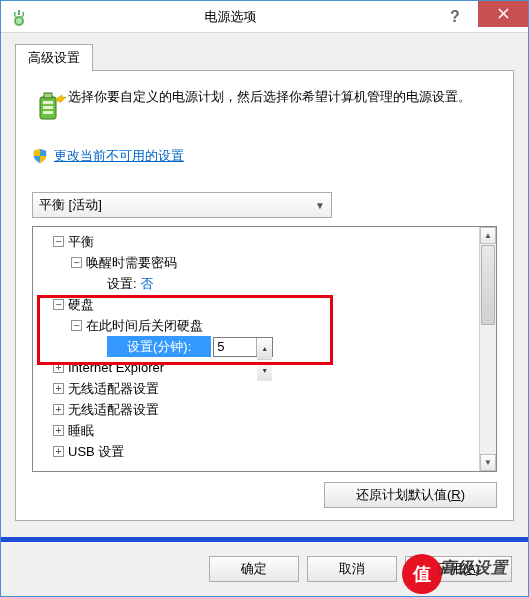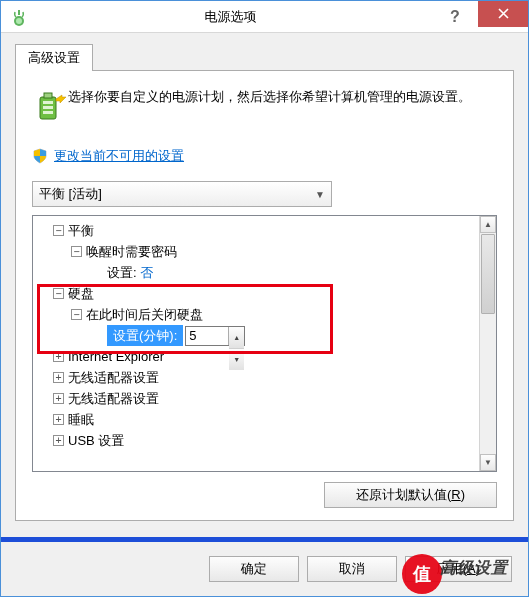--- a/index.html
+++ b/index.html
@@ -11,38 +11,38 @@
 .titlebar-help { width: 46px; height: 26px; display: flex; align-items: center; justify-content: center; color: #666; font-size: 16px; font-weight: bold; cursor: pointer; }
 .titlebar-close { width: 50px; height: 26px; background: #c75050; display: flex; align-items: center; justify-content: center; cursor: pointer; margin-top:-6px; }
 .titlebar-close svg { width: 11px; height: 11px; }
 .body { flex: 1; padding: 10px 14px 16px 14px; display: flex; flex-direction: column; }
 .tabstrip { display: flex; position: relative; z-index: 2; }
 .tab { background: #fff; border: 1px solid #acacac; border-bottom: none; padding: 4px 12px; font-size: 13px; position: relative; top: 1px; }
 .panel { flex: 1; background: #fff; border: 1px solid #acacac; padding: 16px 16px 12px 16px; display: flex; flex-direction: column; }
 .intro { display: flex; margin-bottom: 14px; }
 .intro-icon { width: 36px; height: 36px; flex: none; }
 .intro-text { font-size: 13px; line-height: 1.5; }
-.shield-row { display: flex; align-items: center; gap: 6px; margin: 10px 0 16px 0; }
+.shield-row { display: flex; align-items: center; gap: 6px; margin: 10px 0 27px 0; }
 .shield-icon { width: 16px; height: 16px; flex: none; }
 .link { color: #0066cc; text-decoration: underline; font-size: 13px; cursor: pointer; }
 .combo { width: 300px; height: 26px; border: 1px solid #acacac; background: linear-gradient(#fff,#eee); font-size: 13px; padding: 0 6px; display: flex; align-items: center; justify-content: space-between; margin-bottom: 8px; cursor: pointer; }
 .combo-arrow { font-size: 10px; color: #555; }
 .tree-wrap { flex: 1; border: 1px solid #828790; background: #fff; overflow: hidden; position: relative; display: flex; }
 .tree { flex: 1; overflow: auto; padding: 4px 2px; font-size: 13px; line-height: 21px; }
 .scrollbar { width: 17px; background: #f0f0f0; border-left: 1px solid #d4d4d4; position: relative; }
 .sb-btn { height: 17px; background: linear-gradient(#fdfdfd,#e8e8e8); border: 1px solid #c0c0c0; display: flex; align-items: center; justify-content: center; font-size: 8px; color: #555; position: absolute; left: 0; right: 0; }
 .sb-up { top: 0; } .sb-down { bottom: 0; }
 .sb-thumb { position: absolute; left: 1px; right: 1px; top: 18px; height: 80px; background: linear-gradient(#e8e8e8,#d0d0d0); border: 1px solid #b0b0b0; border-radius: 1px; }
 .node { display: flex; align-items: center; white-space: nowrap; }
 .ind { display: inline-block; width: 18px; }
 .toggle { width: 11px; height: 11px; border: 1px solid #919191; display: inline-flex; align-items: center; justify-content: center; font-size: 10px; line-height: 1; margin-right: 4px; color: #555; background: #fff; cursor: pointer; flex: none; font-family: monospace; }
 .val-no { color: #0066cc; }
 .hl { position: absolute; border: 3px solid #e60012; pointer-events: none; }
 .setting-row { display: flex; align-items: center; }
-.sel-label { background: #3399ff; color: #fff; padding: 0 6px; }
+.sel-label { background: #3399ff; color: #fff; padding: 0 20px; }
 .spin { display: inline-flex; align-items: stretch; height: 20px; border: 1px solid #7a7a7a; margin-left: 2px; }
 .spin-input { width: 42px; border: none; font-size: 13px; padding: 0 3px; outline: none; }
 .spin-btns { display: flex; flex-direction: column; width: 16px; border-left: 1px solid #acacac; }
 .spin-btn { flex: 1; background: linear-gradient(#fdfdfd,#e2e2e2); display: flex; align-items: center; justify-content: center; font-size: 7px; color: #444; cursor: pointer; border-bottom: 1px solid #d0d0d0; }
 .spin-btn:last-child { border-bottom: none; }
 .restore-row { display: flex; justify-content: flex-end; margin-top: 10px; }
 .btn { min-width: 80px; height: 26px; background: linear-gradient(#fdfdfd,#e8e8e8); border: 1px solid #acacac; font-size: 13px; padding: 0 31px; cursor: pointer; }
 .btn-restore { min-width: 170px; }
 .footer { display: flex; justify-content: flex-end; gap: 8px; padding: 14px 16px 14px 0; border-top: 5px solid #1d4ed8; background: #f0f0f0; }
 .watermark { position: absolute; right: 0px; bottom: 0px; width: 130px; height: 44px; pointer-events: none; opacity: 0.92; }

